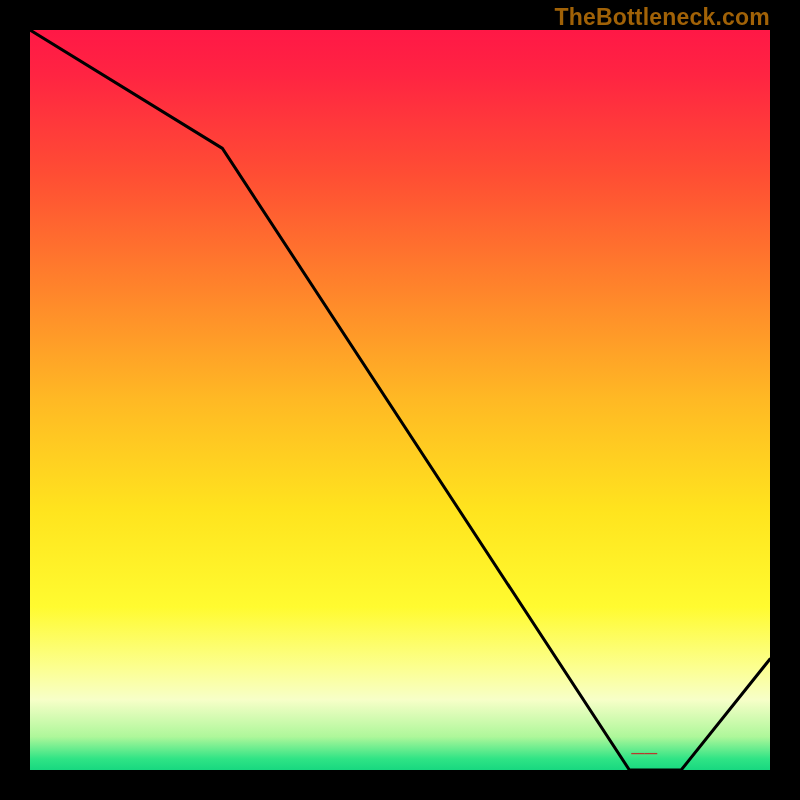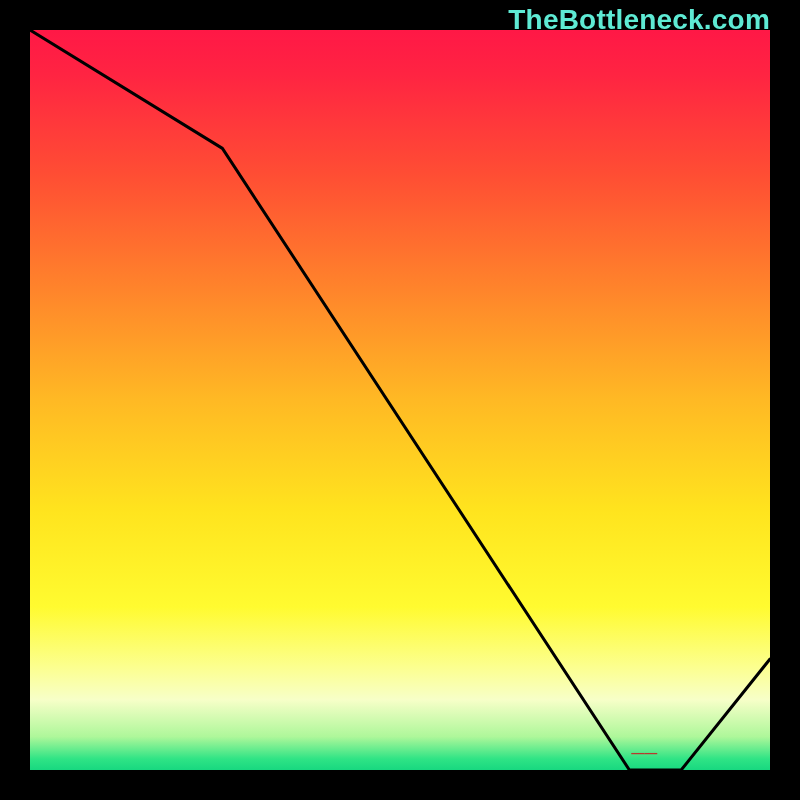--- a/index.html
+++ b/index.html
@@ -14,22 +14,22 @@
   .outer {
     position: relative;
     width: 800px;
     height: 800px;
     background: #000000;
   }
   .watermark {
     position: absolute;
     top: 4px;
     right: 30px;
-    color: #5eead4;
-    font-size: 28px;
+    color: #a16207;
+    font-size: 23px;
     font-weight: bold;
     letter-spacing: 0.2px;
     z-index: 10;
     user-select: none;
   }
   .plot-frame {
     position: absolute;
     top: 30px;
     left: 30px;
     width: 740px;

